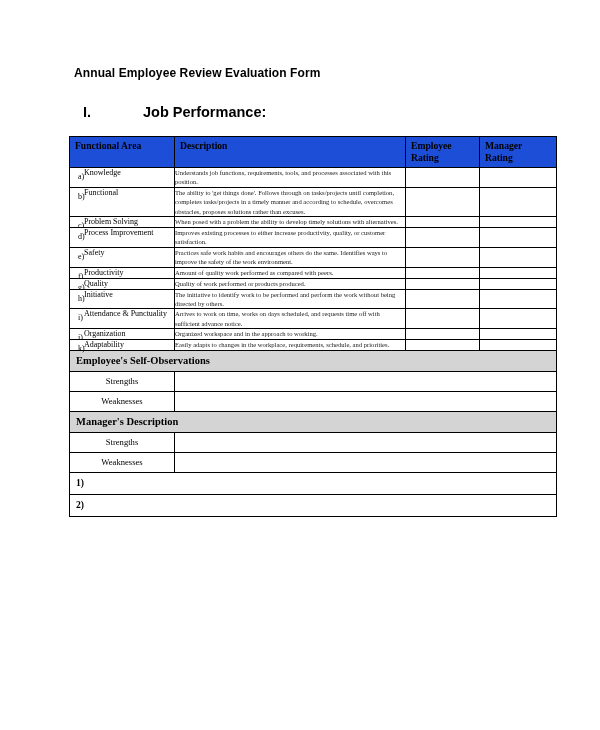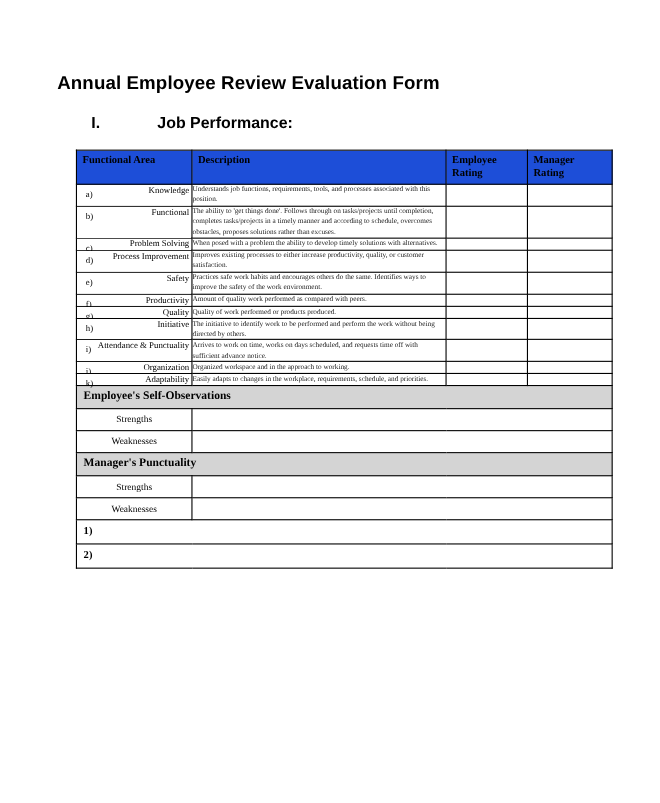--- a/index.html
+++ b/index.html
@@ -22,25 +22,25 @@
     left: 0;
     top: 0;
     width: 600px;
     height: 730px;
     background: #ffffff;
   }
 
   
   .doc-title {
     position: absolute;
-    left: 52px;
+    left: 74px;
     top: 66px;
     font-family: "Liberation Sans", "DejaVu Sans", sans-serif;
     font-weight: bold;
-    font-size: 17px;
+    font-size: 12px;
     letter-spacing: 0.1px;
     white-space: nowrap;
   }
   .section-heading {
     position: absolute;
     left: 83px;
     top: 104px;
     font-family: "Liberation Sans", "DejaVu Sans", sans-serif;
     font-weight: bold;
     font-size: 14.5px;
@@ -94,21 +94,21 @@
     font-size: 8px;
     line-height: 10px;
   }
   .area-cell .letter {
     position: absolute;
     left: 8px;
     top: 4px;
   }
   .area-cell .area-name {
     display: block;
-    text-align: right;
+    text-align: left;
     padding-left: 14px;
     padding-right: 2px;
   }
 
   .desc-cell {
     padding: 4px 6px 4px 6px;
     font-size: 6.6px;
     line-height: 9.4px;
     text-align: left;
     color: #222;
@@ -270,21 +270,21 @@
         </tr>
         <tr class="entry-row">
           <td class="entry-label">Strengths</td>
           <td class="entry-value" colspan="3"></td>
         </tr>
         <tr class="entry-row">
           <td class="entry-label">Weaknesses</td>
           <td class="entry-value" colspan="3"></td>
         </tr>
         <tr class="band-row">
-          <td colspan="4">Manager's Punctuality</td>
+          <td colspan="4">Manager's Description</td>
         </tr>
         <tr class="entry-row">
           <td class="entry-label">Strengths</td>
           <td class="entry-value" colspan="3"></td>
         </tr>
         <tr class="entry-row">
           <td class="entry-label">Weaknesses</td>
           <td class="entry-value" colspan="3"></td>
         </tr>
         <tr class="numbered-row">

